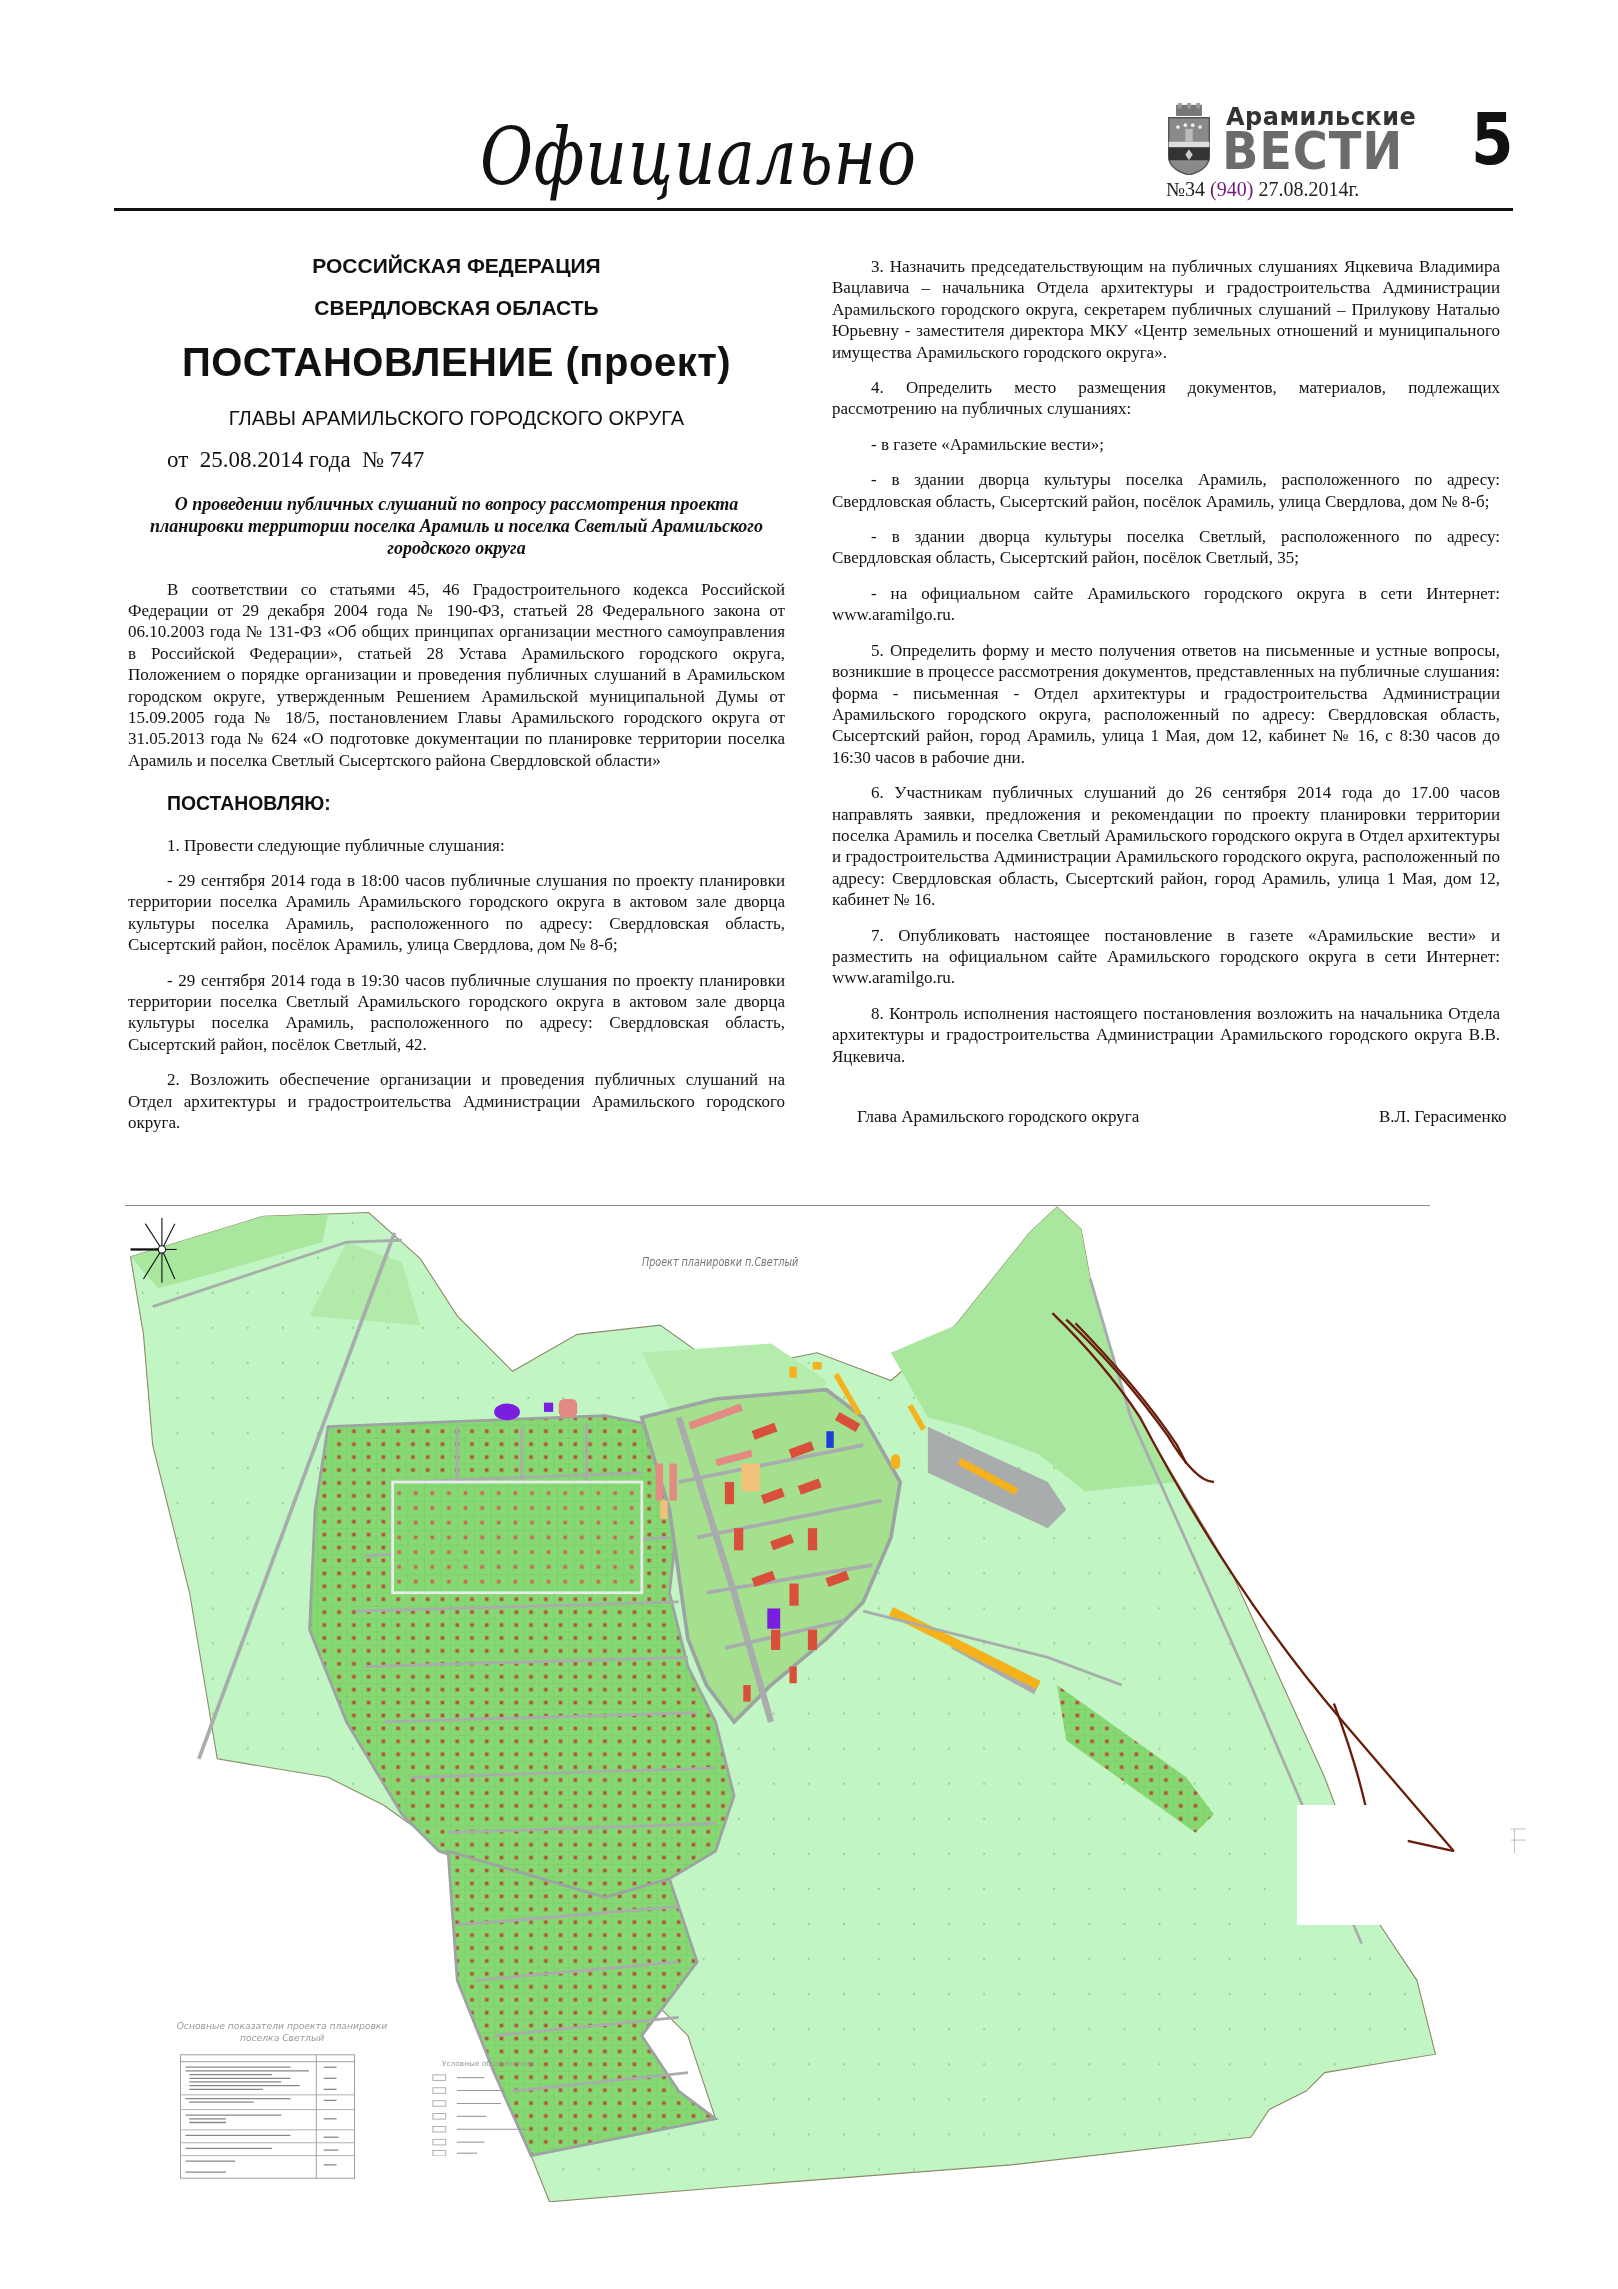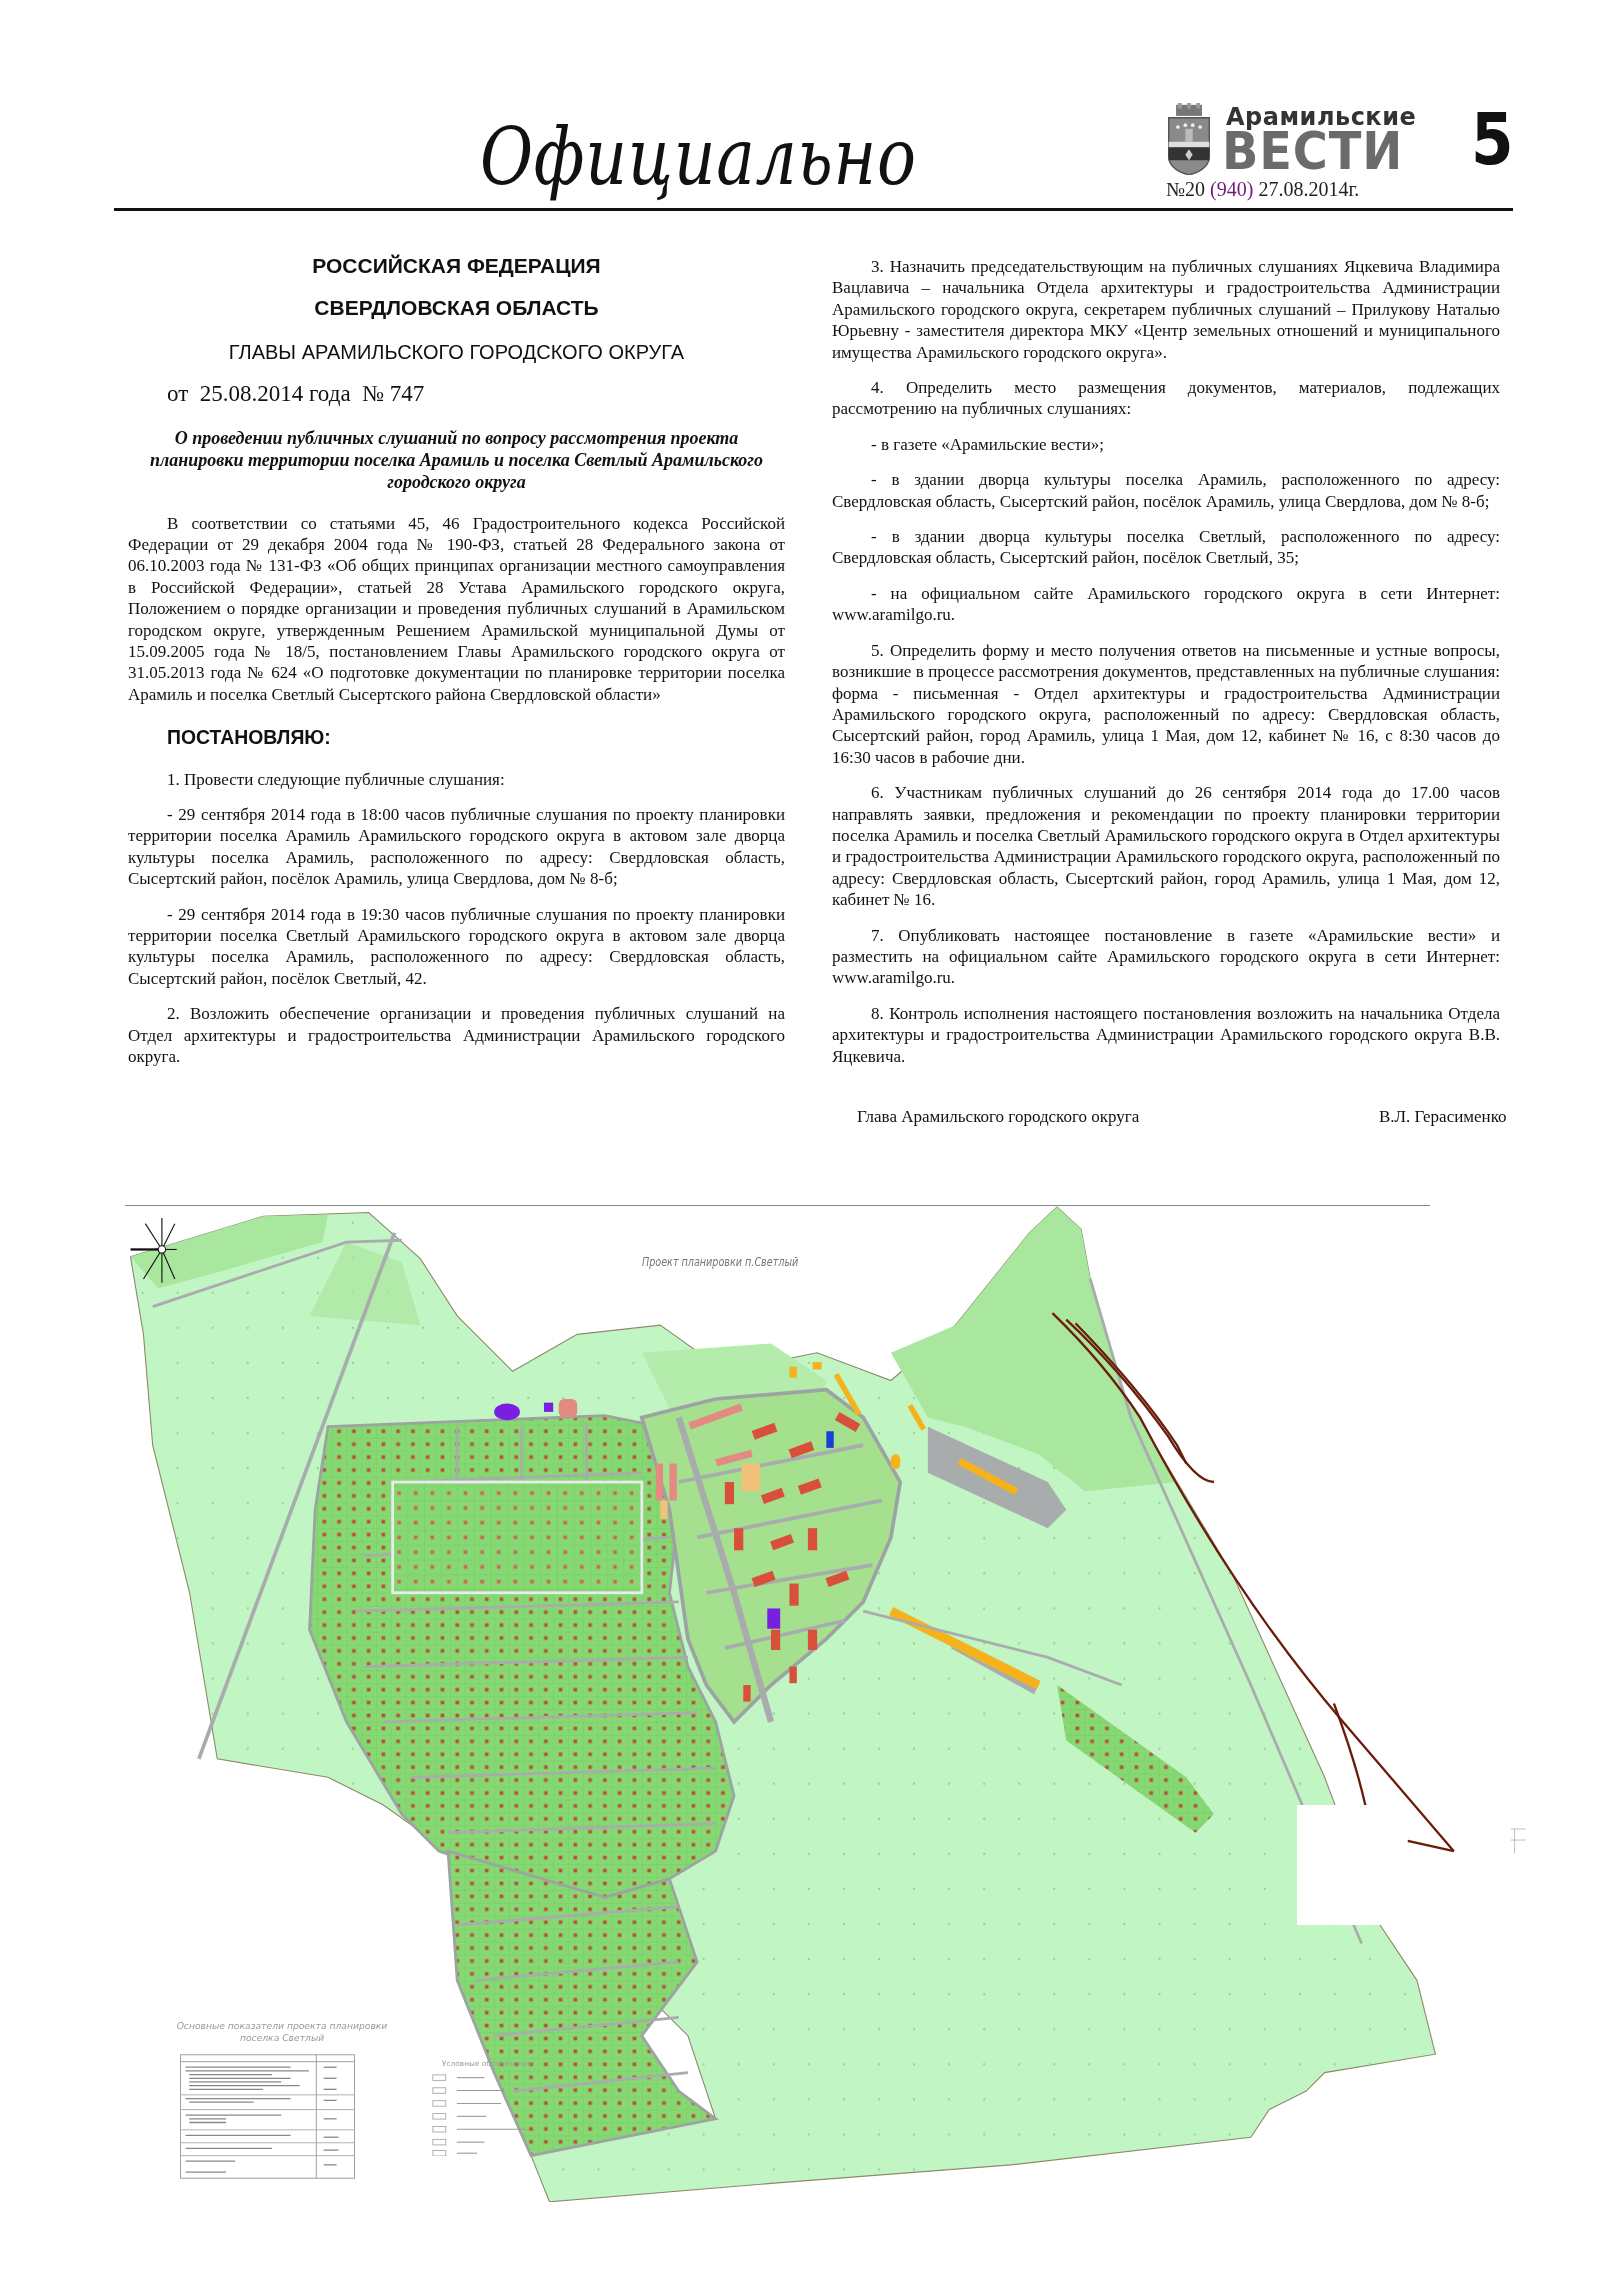--- a/index.html
+++ b/index.html
@@ -67,30 +67,31 @@
       <circle cx="22" cy="24" r="2" fill="#eee"></circle>
       <circle cx="30" cy="24" r="2" fill="#eee"></circle>
       <circle cx="38" cy="26" r="2" fill="#eee"></circle>
     <rect x="22" y="28" width="8" height="14" fill="#bbb"></rect>
     <path d="M26 50 L30 56 L26 62 L22 56 Z" fill="#ccc"></path>
   </svg>
   <div class="paper-sub">Арамильские</div>
   <div class="paper-main">ВЕСТИ</div>
 </div>
 <div class="issue">
-  <span>№20</span>
+  <span>№34</span>
   <span class="paren">(940)</span>
   <span>27.08.2014г.</span>
 </div>
 <div class="page-number">5</div>
 <div class="header-rule"></div>
 
 <div class="col col-left">
   <p class="h-state">РОССИЙСКАЯ ФЕДЕРАЦИЯ</p>
   <p class="h-state">СВЕРДЛОВСКАЯ ОБЛАСТЬ</p>
+  <p class="h-doc">ПОСТАНОВЛЕНИЕ (проект)</p>
   <p class="h-org">ГЛАВЫ АРАМИЛЬСКОГО ГОРОДСКОГО ОКРУГА</p>
   <p class="doc-date" style="white-space:pre;">от  25.08.2014 года  № 747</p>
   <p class="doc-subject">О проведении публичных слушаний по вопросу рассмотрения проекта планировки территории поселка Арамиль и поселка Светлый Арамильского городского округа</p>
   <p class="indent preamble" style="text-align:justify;">В соответствии со статьями 45, 46 Градостроительного кодекса Российской Федерации от 29 декабря 2004 года № 190-ФЗ, статьей 28 Федерального закона от 06.10.2003 года № 131-ФЗ «Об общих принципах организации местного самоуправления в Российской Федерации», статьей 28 Устава Арамильского городского округа, Положением о порядке организации и проведения публичных слушаний в Арамильском городском округе, утвержденным Решением Арамильской муниципальной Думы от 15.09.2005 года № 18/5, постановлением Главы Арамильского городского округа от 31.05.2013 года № 624 «О подготовке документации по планировке территории поселка Арамиль и поселка Светлый Сысертского района Свердловской области»</p>
   <p class="decree">ПОСТАНОВЛЯЮ:</p>
   <div class="items">
     <p class="indent">1. Провести следующие публичные слушания:</p>
     <p class="indent" style="text-align:justify;">- 29 сентября 2014 года в 18:00 часов публичные слушания по проекту планировки территории поселка Арамиль Арамильского городского округа в актовом зале дворца культуры поселка Арамиль, расположенного по адресу: Свердловская область, Сысертский район, посёлок Арамиль, улица Свердлова, дом № 8-б;</p>
     <p class="indent" style="text-align:justify;">- 29 сентября 2014 года в 19:30 часов публичные слушания по проекту планировки территории поселка Светлый Арамильского городского округа в актовом зале дворца культуры поселка Арамиль, расположенного по адресу: Свердловская область, Сысертский район, посёлок Светлый, 42.</p>
     <p class="indent" style="text-align:justify;">2. Возложить обеспечение организации и проведения публичных слушаний на Отдел архитектуры и градостроительства Администрации Арамильского городского округа.</p>

